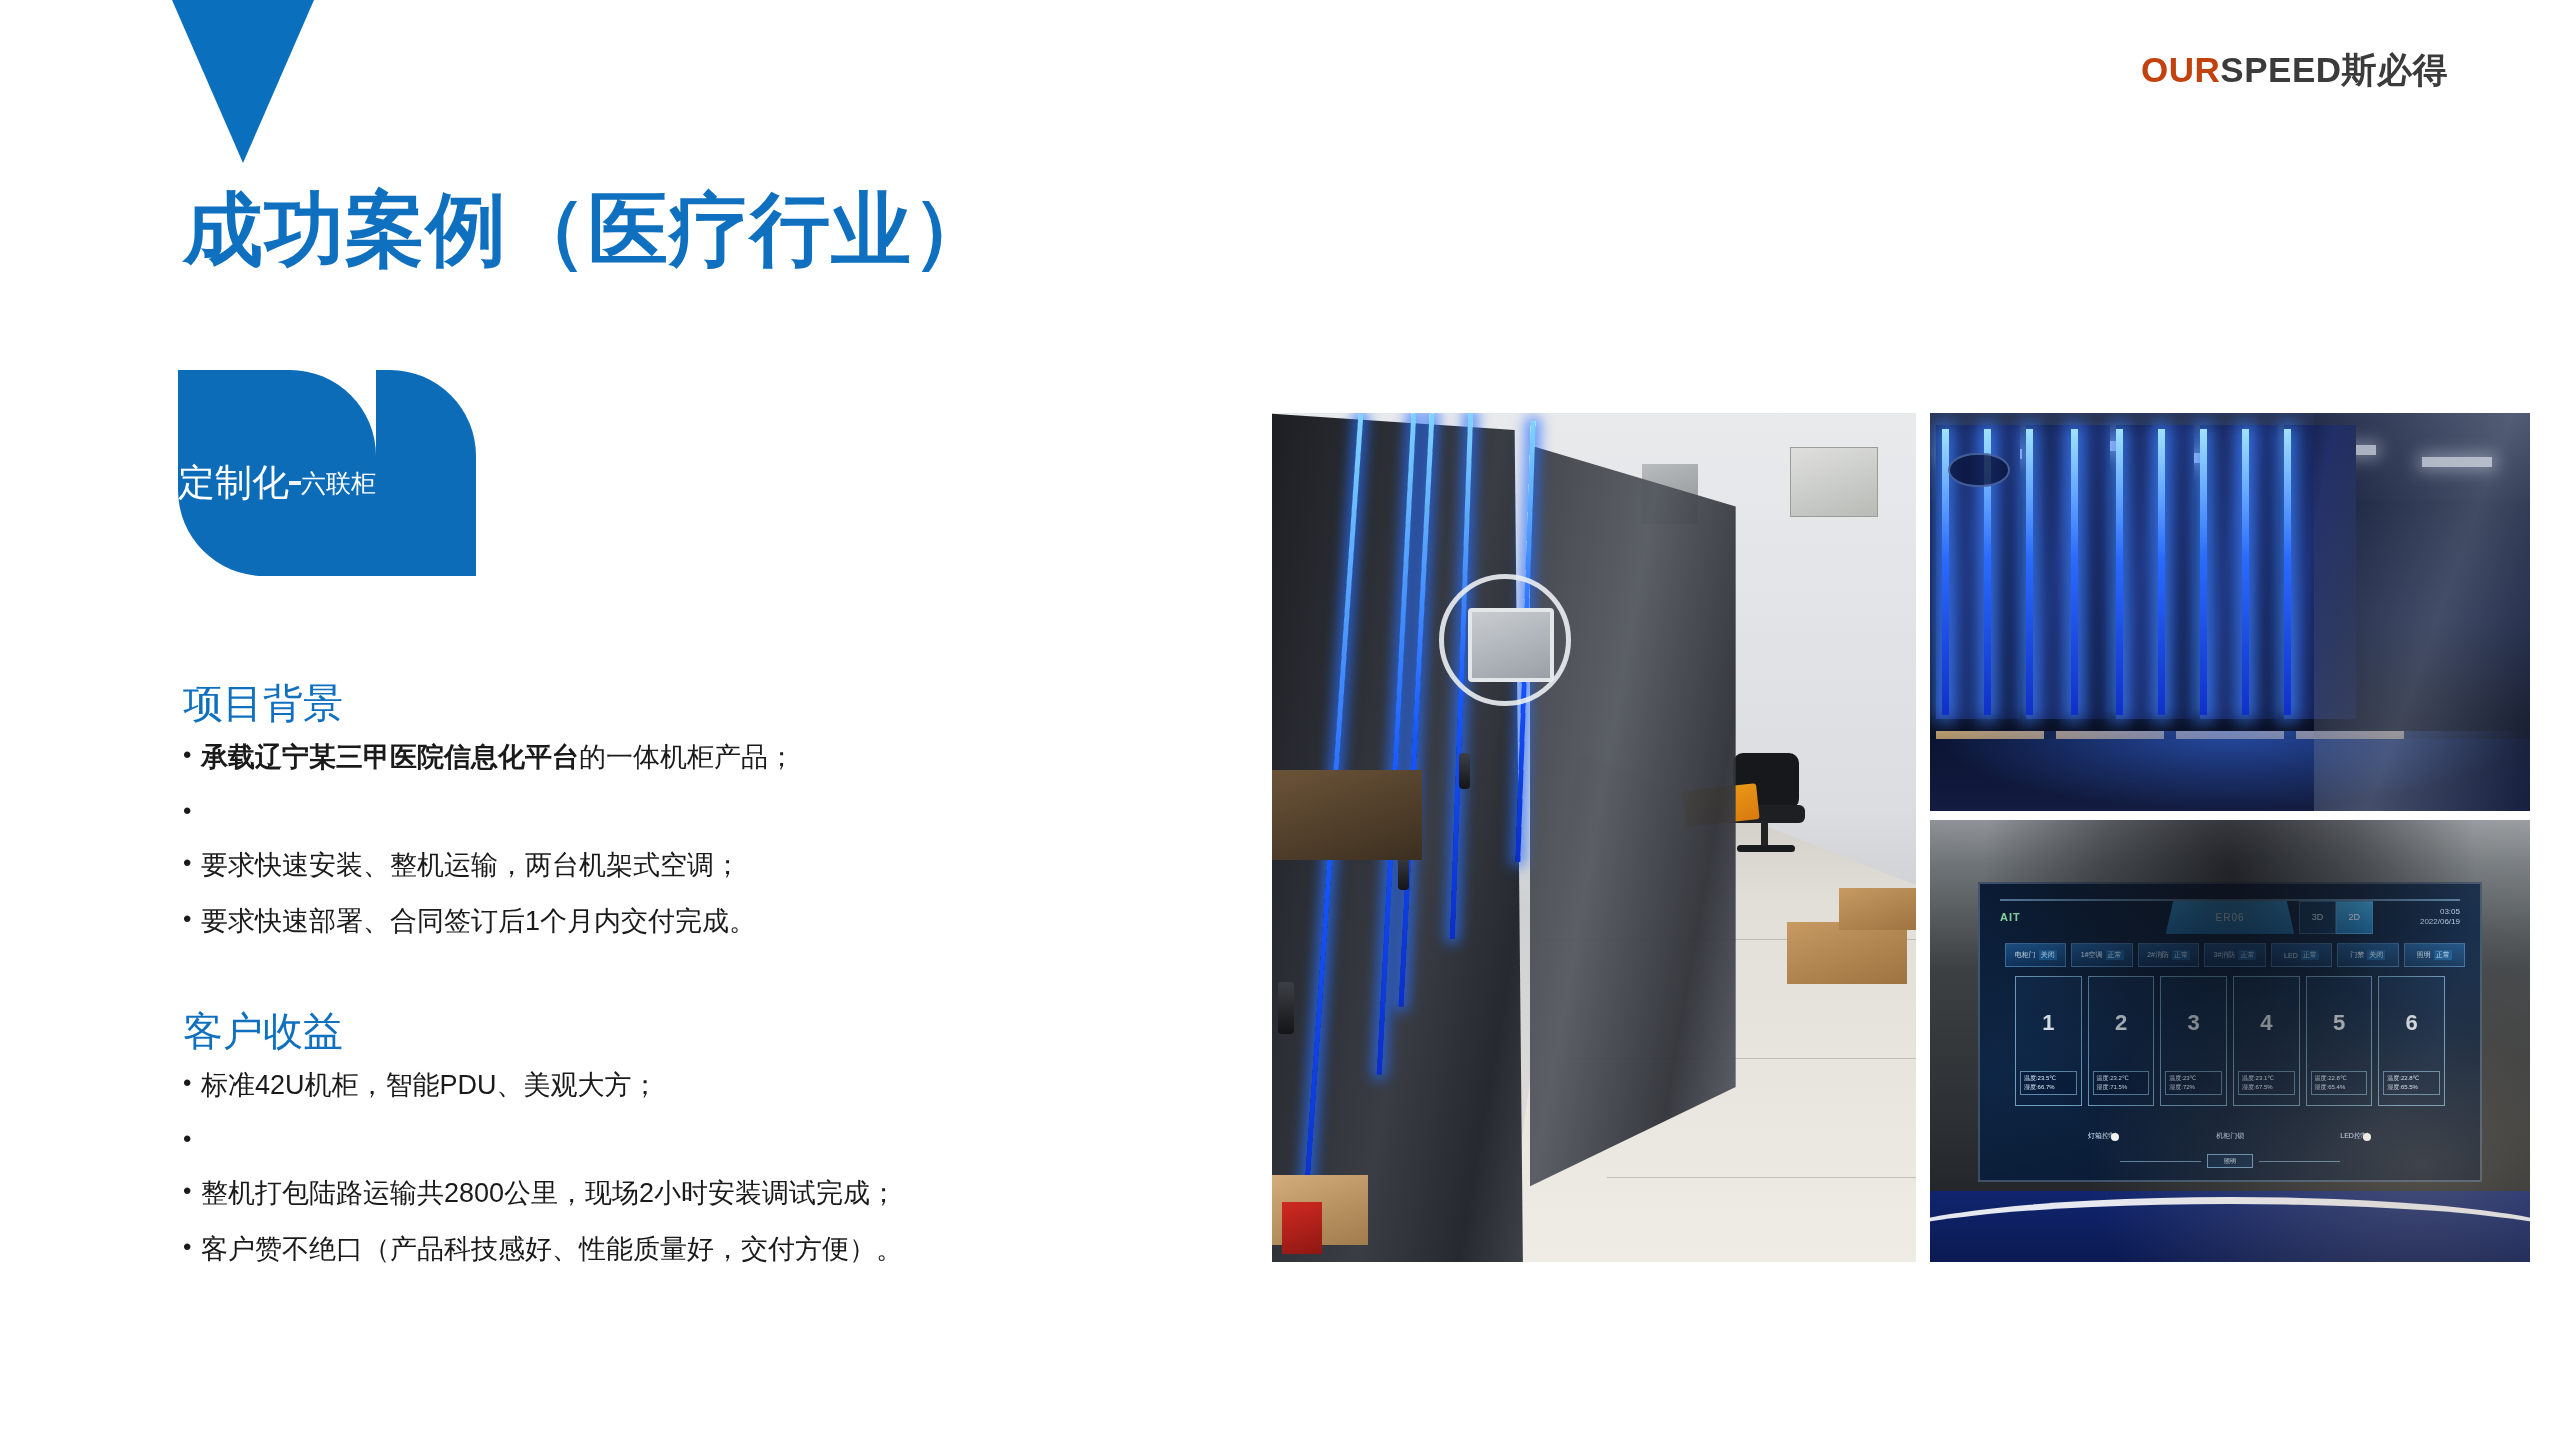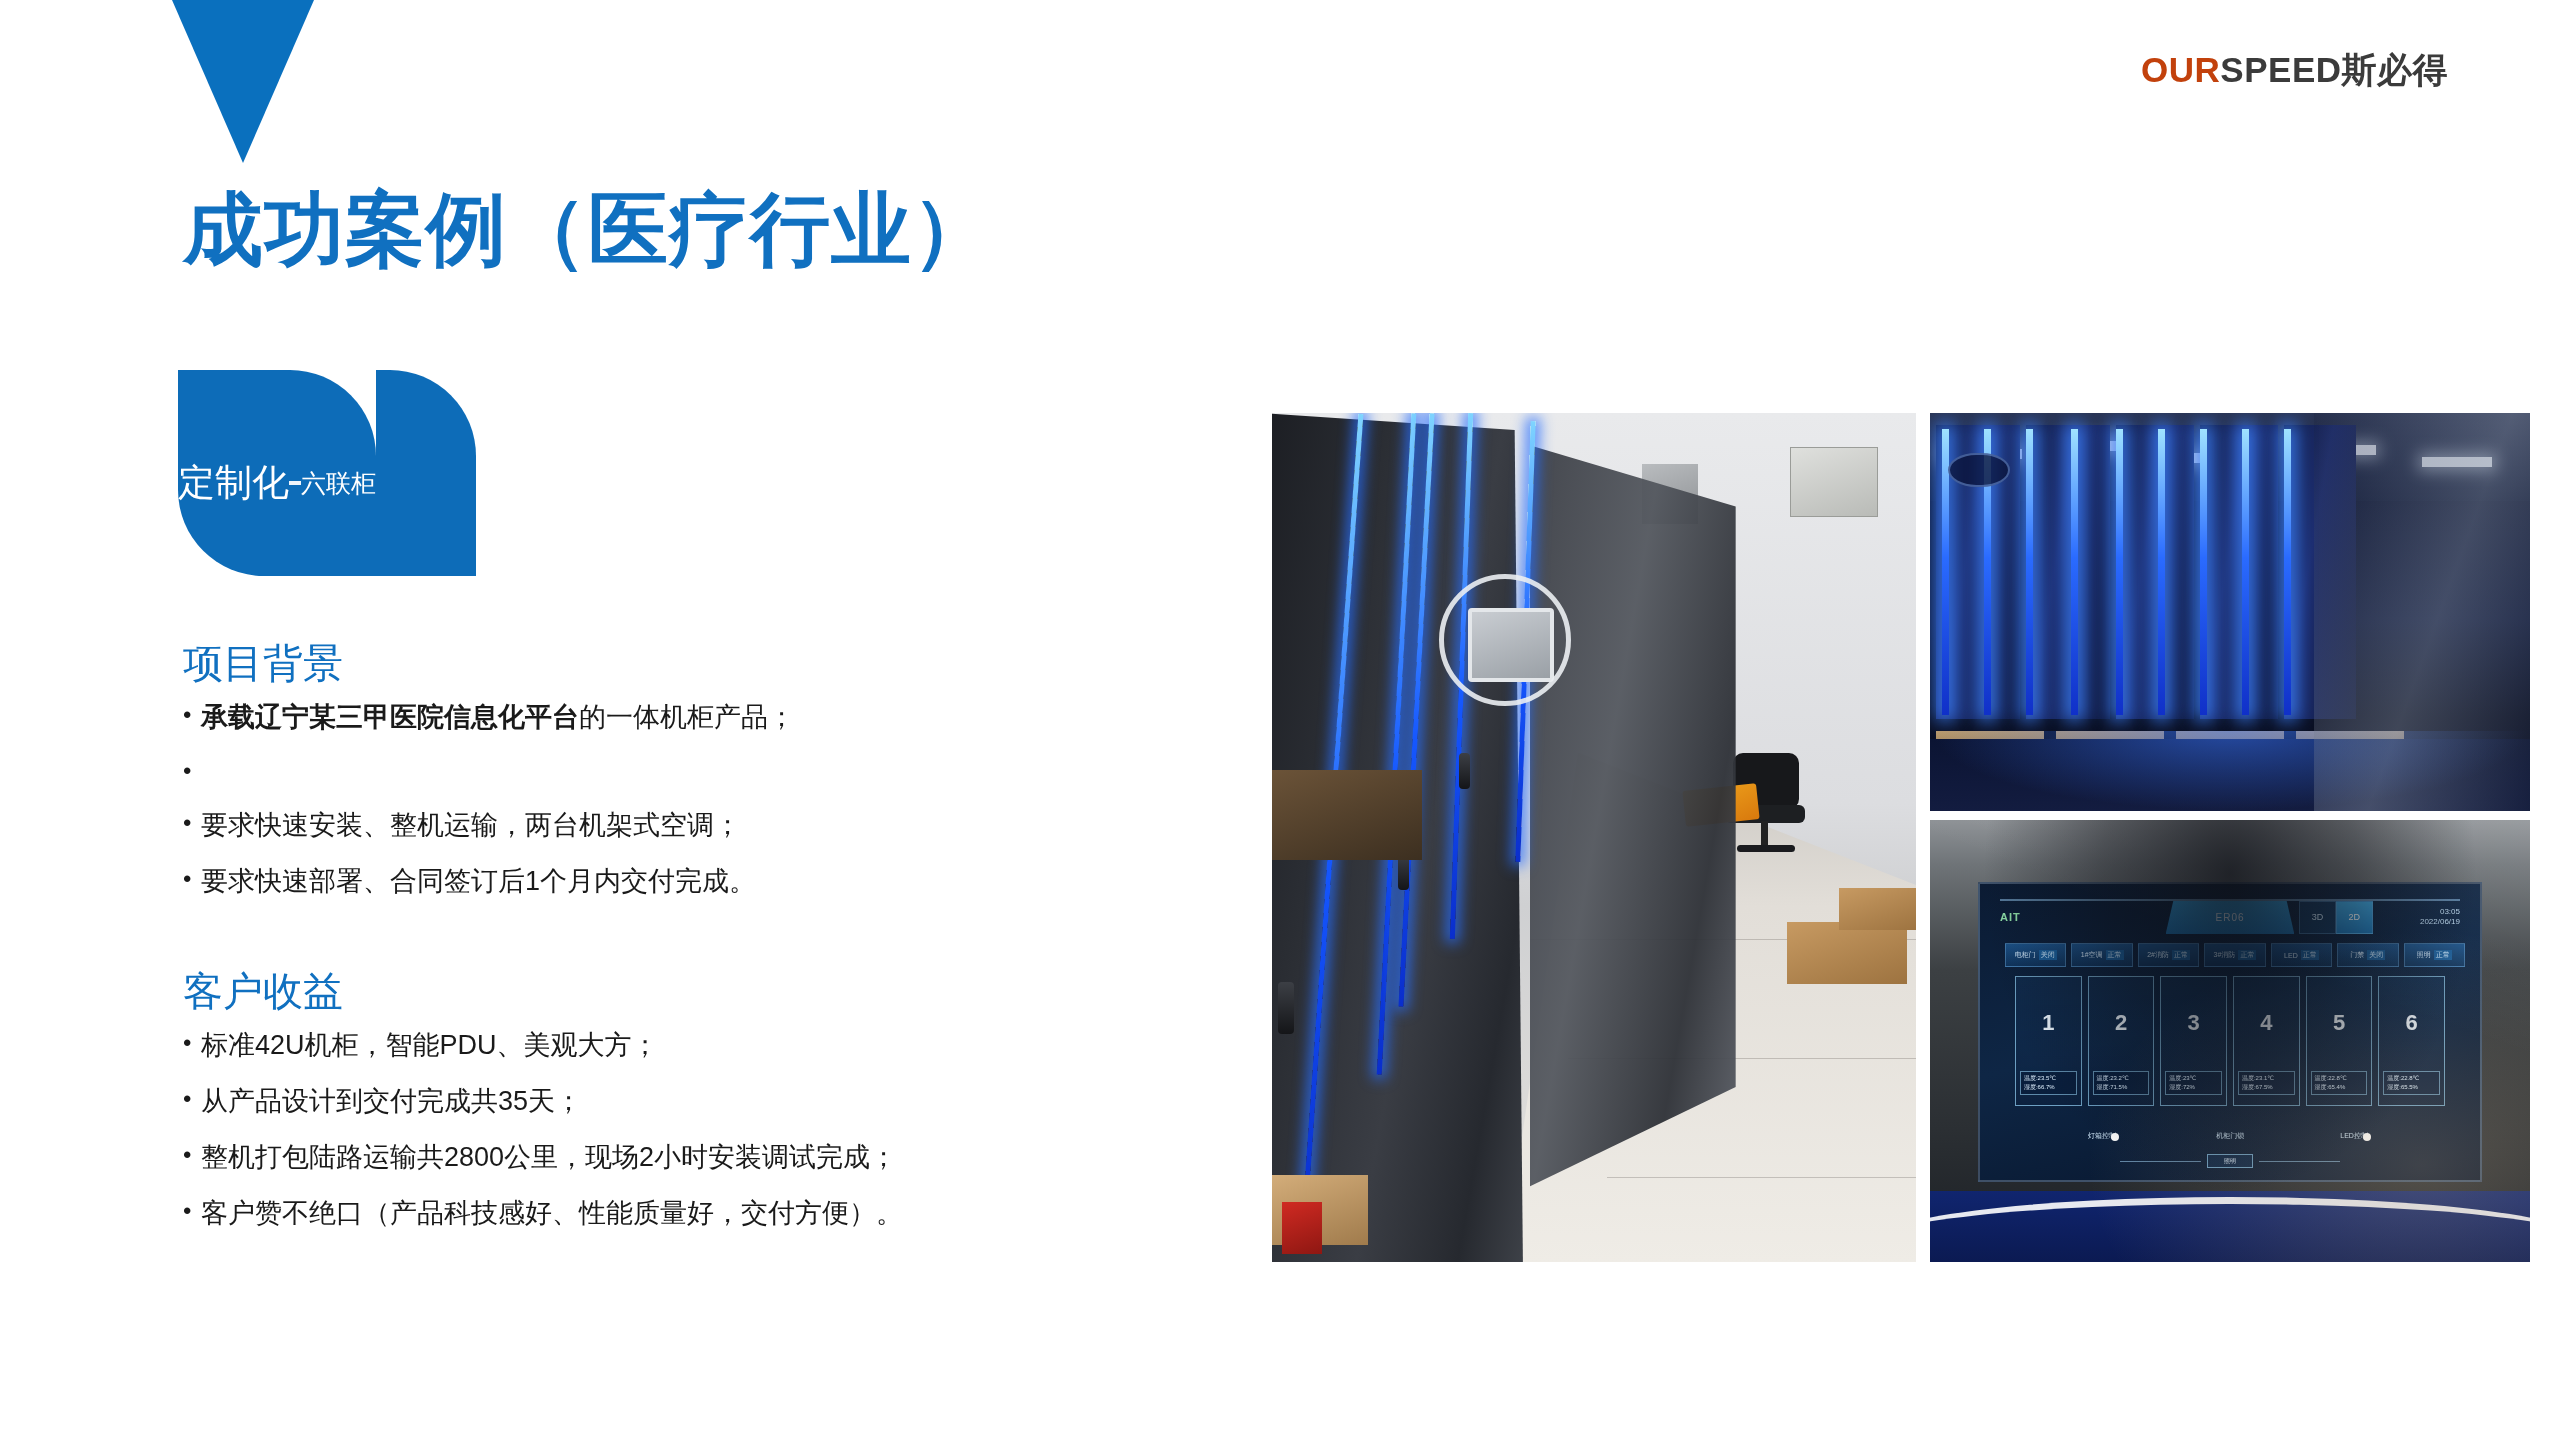--- a/index.html
+++ b/index.html
@@ -56,21 +56,21 @@
   .badge::after{
     content:""; position:absolute; top:0; left:100%;
     width:82px; height:206px; background:#0D6CB8;
     border-radius:0 86px 0 0;
   }
   .badge.b1::after { width:100px; border-radius:0 86px 0 0; }
   .badge.b2::after { width:100px; border-radius:0 86px 0 0; }
   .badge.b3::after { width:82px;  border-radius:0 86px 0 0; }
 
   
-  .section { position:absolute; left:183px; }
+  .section { position:absolute; left:183px;margin-top:40px; }
   .sec-bg { top:640px; }
   .sec-by { top:968px; }
   .sec-head {
     font-size:40px; font-weight:400; color:#1070C0;
     line-height:1.15; margin-bottom:12px; white-space:nowrap;
   }
   .bullet {
     display:flex; align-items:flex-start;
     font-size:27px; color:#1A1A1A; line-height:1.45;
     margin-bottom:17px; white-space:nowrap;
@@ -274,21 +274,20 @@
 <div class="section sec-by">
   <div class="sec-head">客户收益</div>
 
   <div class="bullet">
     <span class="dot">•</span>
     <span class="txt">标准42U机柜，智能PDU、美观大方；</span>
   </div>
 
   <div class="bullet">
     <span class="dot">•</span>
-    <span class="txt">从产品设计到交付完成共35天；</span>
   </div>
 
   <div class="bullet">
     <span class="dot">•</span>
     <span class="txt">整机打包陆路运输共2800公里，现场2小时安装调试完成；</span>
   </div>
 
   <div class="bullet">
     <span class="dot">•</span>
     <span class="txt">客户赞不绝口（产品科技感好、性能质量好，交付方便）。</span>

